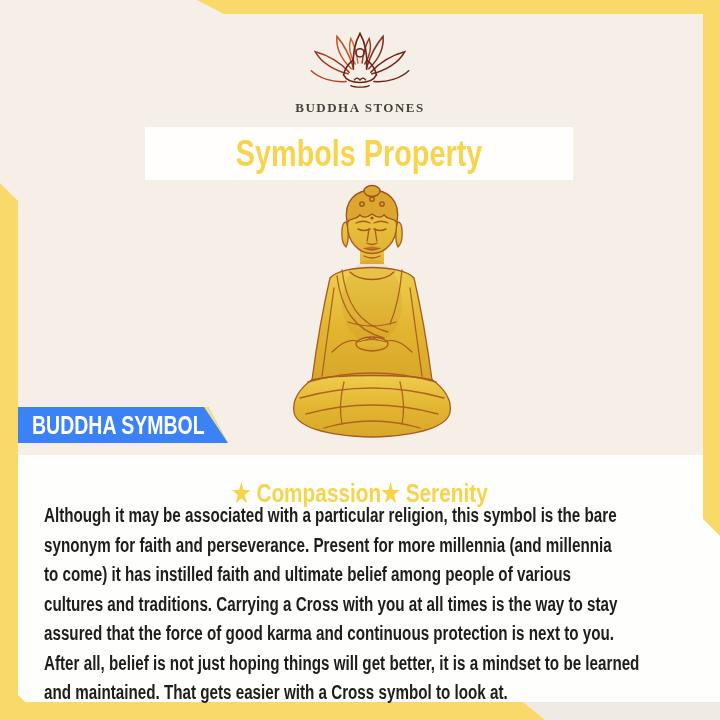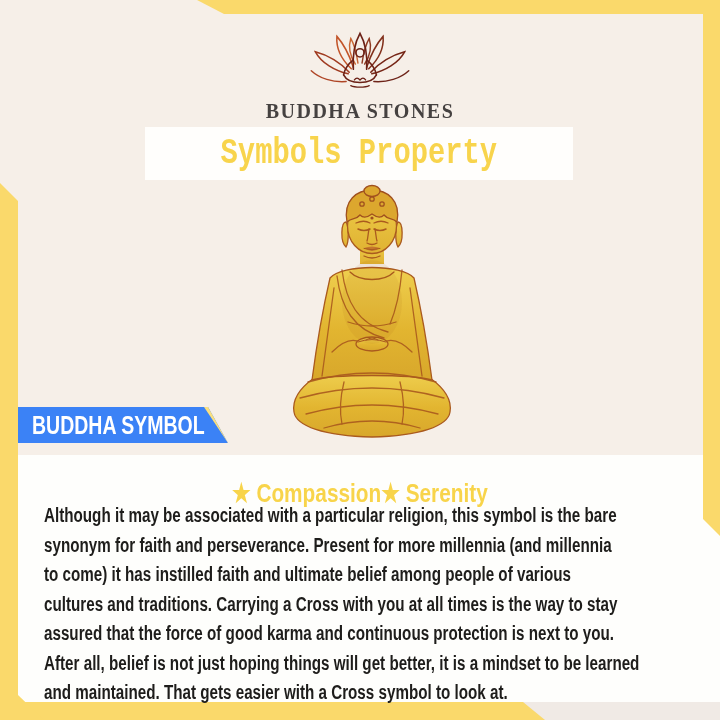--- a/index.html
+++ b/index.html
@@ -25,29 +25,29 @@
   .band-left   { clip-path: polygon(0 183px, 18px 201px, 18px 720px, 0 720px); }
   .band-bottom { clip-path: polygon(18px 702px, 523px 702px, 545px 720px, 18px 720px); }
   .band-chamfer{ clip-path: polygon(18px 695px, 44px 720px, 18px 720px); }
 
   
   .logo { left:301px; top:27px; width:118px; height:68px; }
   .brand-name {
     left:0; top:100px; width:720px;
     text-align:center;
     font-family:"Liberation Serif", serif;
-    font-size:20px; font-weight:600; letter-spacing:1.5px;
+    font-size:13px; font-weight:600; letter-spacing:1.5px;
     color:#454140;
   }
 
   
   .title-banner {
     left:145px; top:127px; width:428px; height:53px;
     background:#FFFEFC;
-    display:flex; align-items:center; justify-content:center;font-family:Liberation Mono, monospace;
+    display:flex; align-items:center; justify-content:center;
   }
   .title-banner .txt {
     font-size:36px; font-weight:bold; color:#F8D44C;
     white-space:nowrap;
     transform:scaleX(0.8); transform-origin:center center;
   }
 
   
   .statue { left:286px; top:184px; width:172px; height:258px; }
 

